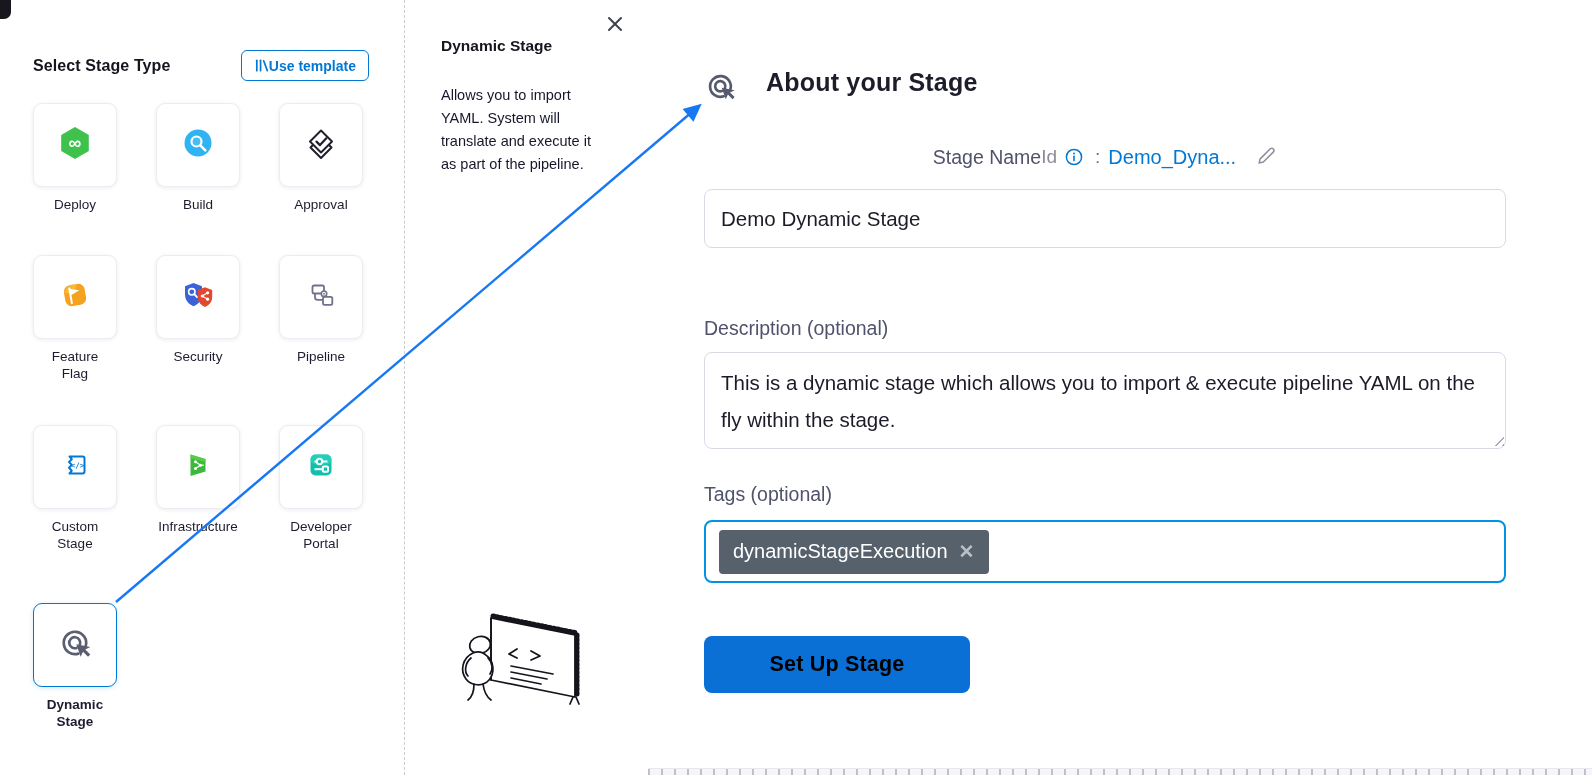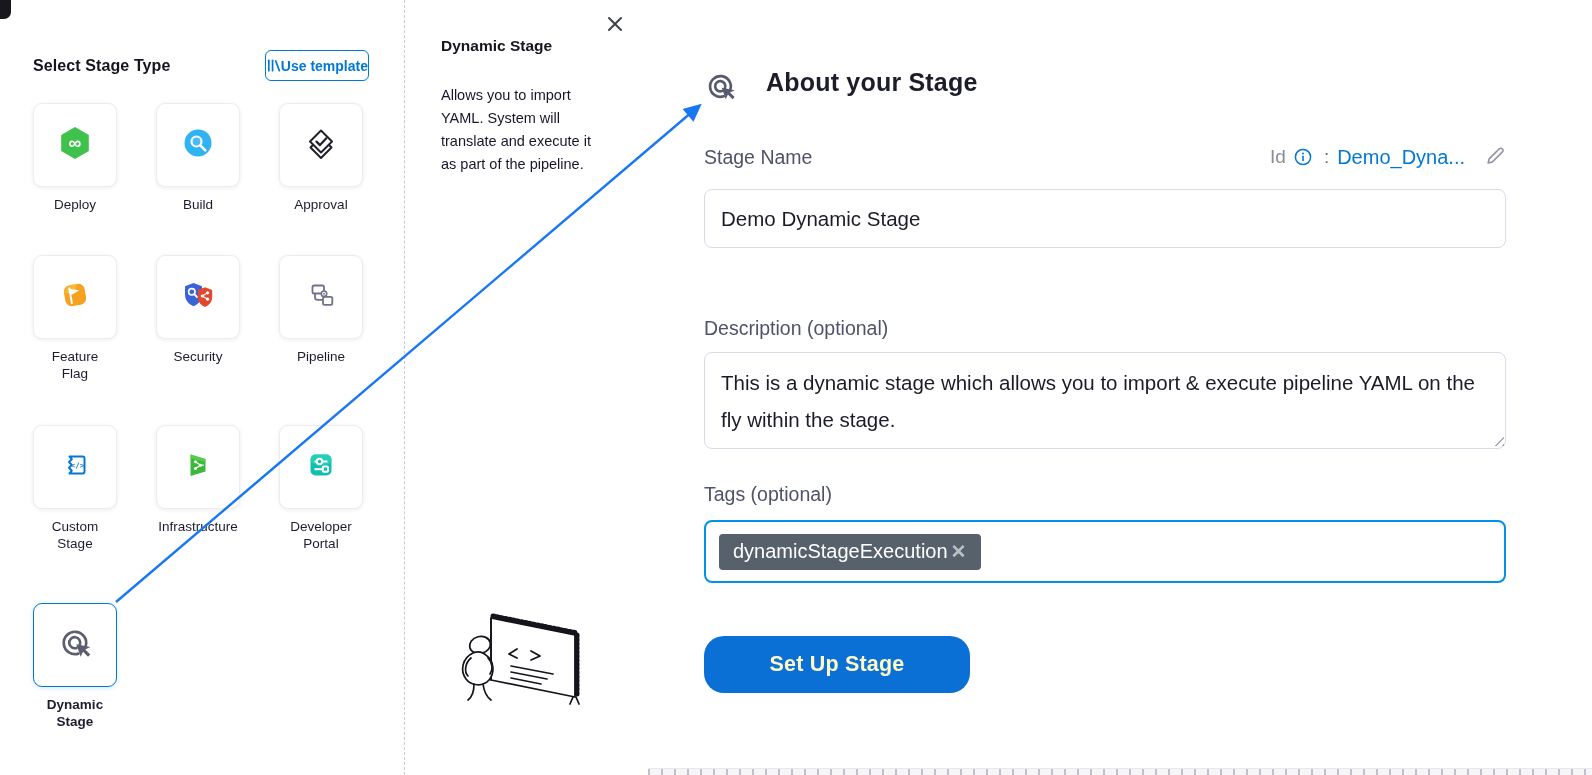--- a/index.html
+++ b/index.html
@@ -7,21 +7,21 @@
     font-family:"Liberation Sans", sans-serif; color:#1d1d30; position:relative; }
 
   
   .left-panel { position:absolute; left:0; top:0; width:404px; height:775px; }
   .corner-artifact { position:absolute; left:0; top:0; width:11px; height:19px;
     background:#17171d; border-bottom-right-radius:7px; }
   .left-header { position:absolute; left:33px; top:31px; width:336px;
     display:flex; justify-content:space-between; align-items:center;margin-top:19px; }
   .panel-title { font-size:16px; font-weight:700; color:#15151f; letter-spacing:.1px; }
   .use-template-btn { display:flex; align-items:center; height:31px;
-    padding:0 0; background:#fff; border:1.5px solid #0278d5; border-radius:6px;
+    padding:0 12px; background:#fff; border:1.5px solid #0278d5; border-radius:6px;
     color:#0278d5; font-size:14px; font-weight:600; cursor:pointer;
     font-family:"Liberation Sans", sans-serif; }
   .cards-grid { position:absolute; left:33px; top:103px; display:grid;
     grid-template-columns:repeat(3, 84px); column-gap:39px;
     grid-template-rows:152px 170px 178px auto; }
   .cell { display:flex; flex-direction:column; align-items:center; width:84px; }
   .stage-card { width:84px; height:84px; background:#fff; border:1px solid #ececf2;
     border-radius:9px; box-shadow:0 1px 4px rgba(30,30,70,.08);
     display:flex; align-items:center; justify-content:center; cursor:pointer; }
   .stage-card.selected { border:1.6px solid #0278d5; box-shadow:0 1px 5px rgba(2,120,213,.18); }
@@ -46,21 +46,21 @@
   
   .arrow-overlay { position:absolute; left:0; top:0; width:1592px; height:775px;
     pointer-events:none; z-index:5; }
 
   
   .about-panel { position:absolute; left:640px; top:0; width:952px; height:775px; }
   .about-header { position:absolute; left:62px; top:68px; display:flex;
     gap:27px; }
   .about-title { font-size:25px; font-weight:700; color:#1c1c2b; letter-spacing:.2px; }
   .field-row { position:absolute; left:64px; width:802px; display:flex;
-    justify-content:space-between; align-items:center; }
+    justify-content:center; align-items:center; }
   .row-name { top:145px; }
   .field-label { font-size:19.5px; font-weight:500; color:#50526b; }
   .id-group { display:flex; align-items:center; gap:8px; }
   .id-label { font-size:19px; color:#8b8c9a; }
   .id-colon { font-size:19px; color:#6f7080; margin-left:4px; }
   .id-value { font-size:20px; color:#0278d5; font-weight:500; }
   .edit-btn { margin-left:12px; background:none; border:none; cursor:pointer; padding:0; }
   .text-input { position:absolute; left:64px; width:802px; height:59px;
     border:1px solid #d9dae6; border-radius:8px; padding:8px 16px; font-size:20.5px;
     color:#1b1c28; background:#fff; font-family:"Liberation Sans", sans-serif; outline:none; }
@@ -70,25 +70,25 @@
     border:1px solid #d9dae6; border-radius:8px; padding:11px 16px; font-size:20.5px;
     line-height:37px; color:#1b1c28; background:#fff; resize:none; overflow:hidden;
     font-family:"Liberation Sans", sans-serif; outline:none; }
   .resize-handle { position:absolute; left:852px; top:434px; width:12px; height:12px;
     background:repeating-linear-gradient(135deg, #a9a9b9 0 1.5px, transparent 1.5px 5px);
     clip-path:polygon(100% 0, 100% 100%, 0 100%); pointer-events:none; }
   .label-tags { position:absolute; left:64px; top:483px; }
   .tags-box { position:absolute; left:64px; top:520px; width:802px; height:63px;
     border:2px solid #0092e4; border-radius:8px; background:#fff; display:flex;
     align-items:center; padding:0 13px; cursor:text; }
-  .tag-chip { display:flex; align-items:center; gap:3px; height:36px;
+  .tag-chip { display:flex; align-items:center; gap:11px; height:44px;
     background:#56616c; border-radius:4px; padding:0 14px; color:#fff; font-size:20px; }
   .tag-remove { color:#b9bfc7; font-size:19px; font-weight:700; cursor:pointer; line-height:1; }
   .setup-btn { position:absolute; left:64px; top:636px; width:266px; height:57px;
-    background:#0a70d6; border:none; border-radius:20px; color:#fef9c3; font-size:21.5px;
+    background:#0a70d6; border:none; border-radius:8px; color:#000000; font-size:21.5px;
     font-weight:600; cursor:pointer; font-family:"Liberation Sans", sans-serif;
     letter-spacing:.2px; }
 
   .grid-strip { position:absolute; left:648px; top:768px; width:944px; height:7px;
     background-color:#f6f6f9; border-top:1px solid #e7e7ee;
     background-image:repeating-linear-gradient(90deg, #bfc0cc 0 2px, transparent 2px 13px); }
 </style>
 </head>
 <body>
 

